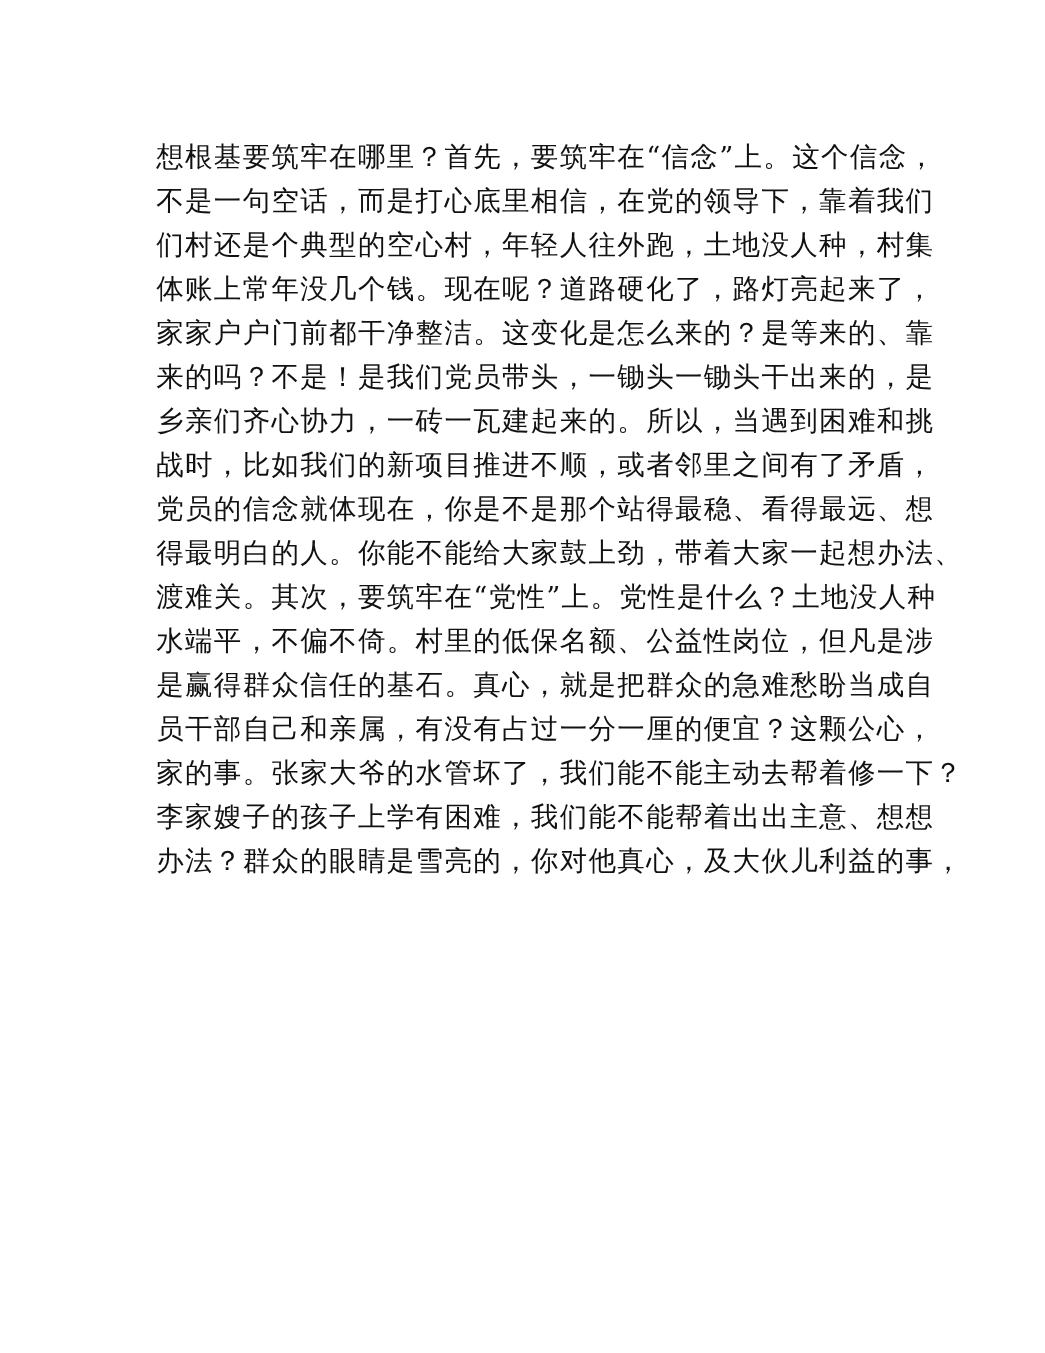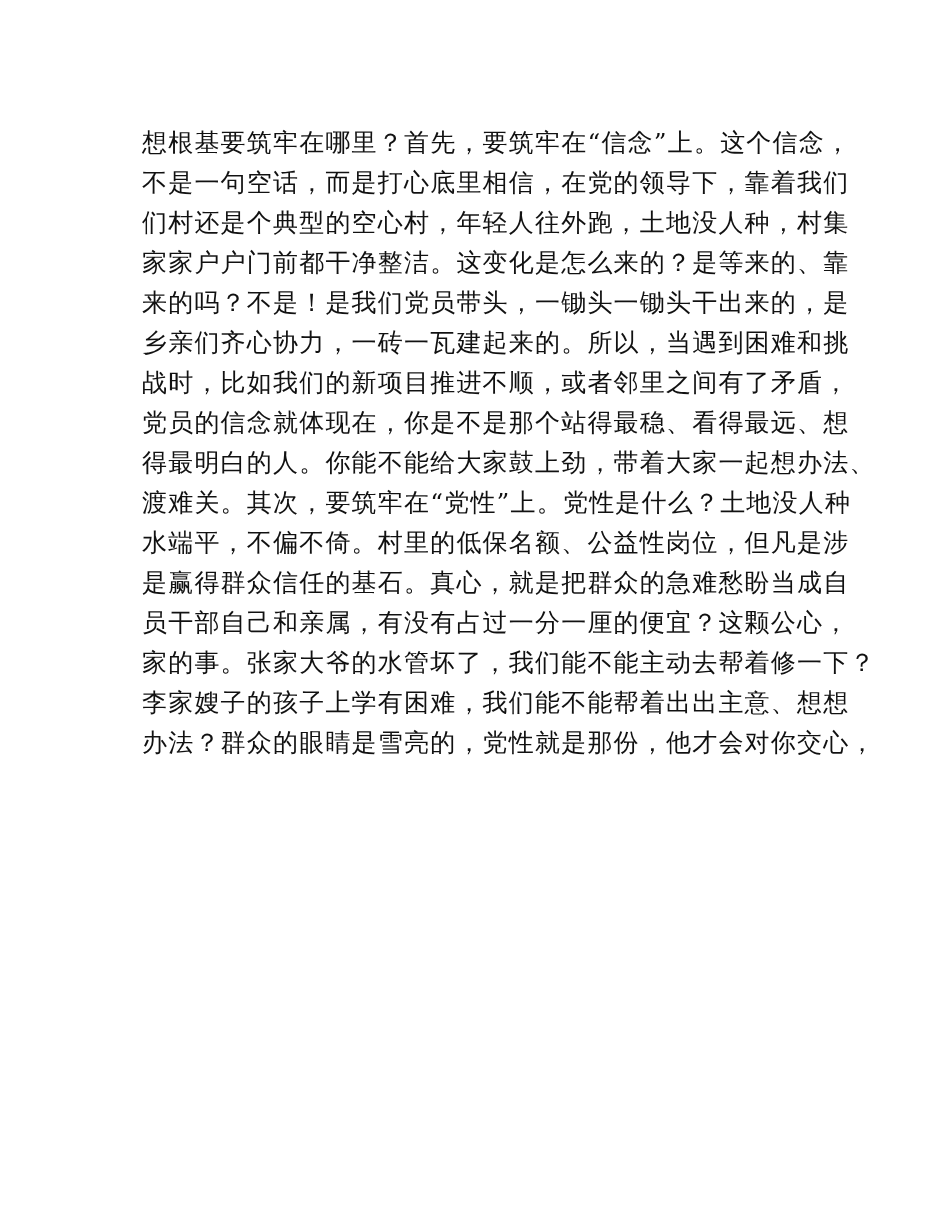--- a/index.html
+++ b/index.html
@@ -41,27 +41,28 @@
     }
   </style>
 </head>
 <body>
 
 <div class="page">
   <div class="body-text">
     <span class="line">想根基要筑牢在哪里？首先，要筑牢在“信念”上。这个信念，</span>
     <span class="line">不是一句空话，而是打心底里相信，在党的领导下，靠着我们</span>
     <span class="line">们村还是个典型的空心村，年轻人往外跑，土地没人种，村集</span>
+    <span class="line">体账上常年没几个钱。现在呢？道路硬化了，路灯亮起来了，</span>
     <span class="line">家家户户门前都干净整洁。这变化是怎么来的？是等来的、靠</span>
     <span class="line">来的吗？不是！是我们党员带头，一锄头一锄头干出来的，是</span>
     <span class="line">乡亲们齐心协力，一砖一瓦建起来的。所以，当遇到困难和挑</span>
     <span class="line">战时，比如我们的新项目推进不顺，或者邻里之间有了矛盾，</span>
     <span class="line">党员的信念就体现在，你是不是那个站得最稳、看得最远、想</span>
     <span class="line">得最明白的人。你能不能给大家鼓上劲，带着大家一起想办法、</span>
     <span class="line">渡难关。其次，要筑牢在“党性”上。党性是什么？土地没人种</span>
     <span class="line">水端平，不偏不倚。村里的低保名额、公益性岗位，但凡是涉</span>
     <span class="line">是赢得群众信任的基石。真心，就是把群众的急难愁盼当成自</span>
     <span class="line">员干部自己和亲属，有没有占过一分一厘的便宜？这颗公心，</span>
     <span class="line">家的事。张家大爷的水管坏了，我们能不能主动去帮着修一下？</span>
     <span class="line">李家嫂子的孩子上学有困难，我们能不能帮着出出主意、想想</span>
-    <span class="line">办法？群众的眼睛是雪亮的，党性就是那份，他才会对你交心，</span>
+    <span class="line">办法？群众的眼睛是雪亮的，你对他真心，及大伙儿利益的事，</span>
   </div>
 </div>
 
 </body></html>

